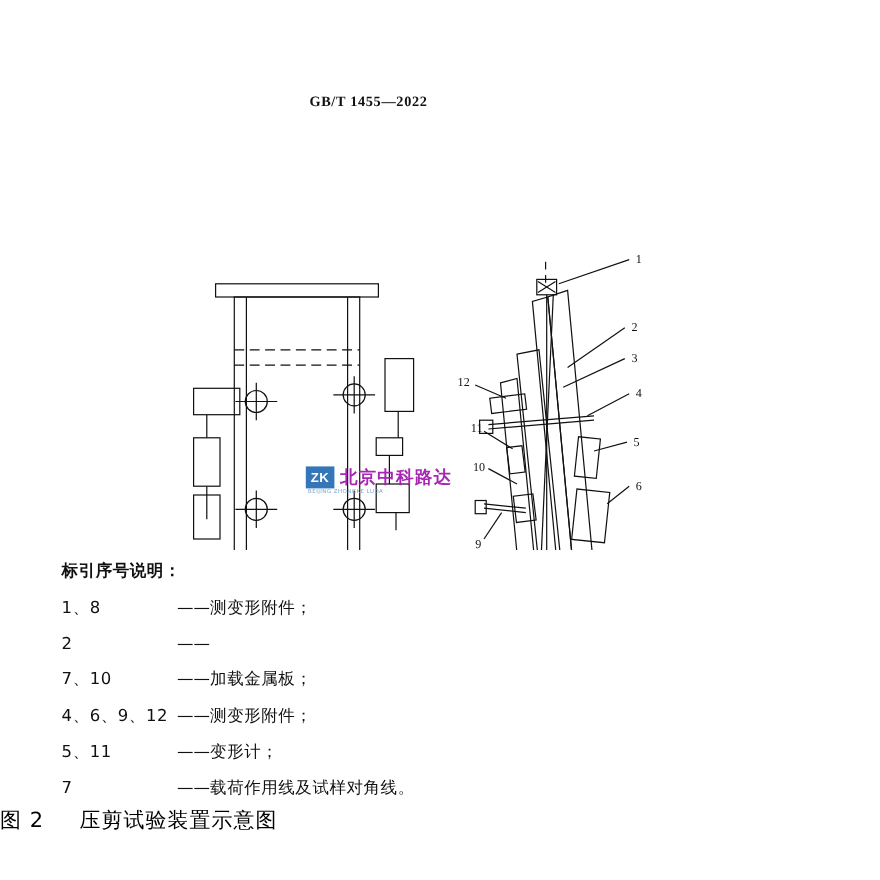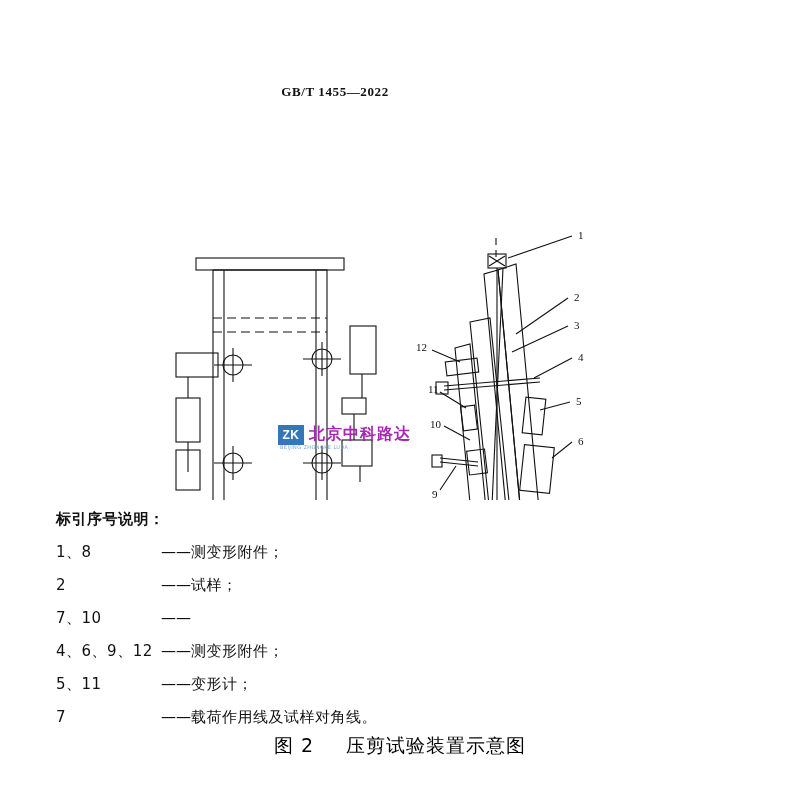--- a/index.html
+++ b/index.html
@@ -42,21 +42,21 @@
     height: 390px;
   }
   .figure-area svg {
     display: block;
   }
   .watermark {
     position: absolute;
     left: 278px;
     top: 424px;
     display: flex;
-    align-items: center;
+    align-items: flex-start;
     gap: 5px;
     opacity: 0.95;
   }
   .wm-badge {
     width: 26px;
     height: 20px;
     background: #2a6fb5;
     color: #fff;
     font-family: "Liberation Sans", sans-serif;
     font-size: 12px;
@@ -113,21 +113,20 @@
   }
   .legend-val {
     flex: 1 1 auto;
     letter-spacing: 0.5px;
   }
   .figure-caption {
     position: absolute;
     left: 0;
     right: 0;
     top: 733px;
-    text-align: center;
     font-family: "DejaVu Sans", sans-serif;
     font-size: 19px;
     letter-spacing: 1px;
     color: #000;
   }
   .caption-gap {
     display: inline-block;
     width: 18px;
   }
   .num-label {
@@ -274,26 +273,26 @@
 
     <div class="legend-row">
       <span class="legend-key">1、8</span>
       <span class="legend-dash">——</span>
       <span class="legend-val">测变形附件；</span>
     </div>
 
     <div class="legend-row">
       <span class="legend-key">2</span>
       <span class="legend-dash">——</span>
-      <span class="legend-val">试样；</span>
     </div>
 
     <div class="legend-row">
       <span class="legend-key">7、10</span>
       <span class="legend-dash">——</span>
+      <span class="legend-val">加载金属板；</span>
     </div>
 
     <div class="legend-row">
       <span class="legend-key">4、6、9、12</span>
       <span class="legend-dash">——</span>
       <span class="legend-val">测变形附件；</span>
     </div>
 
     <div class="legend-row">
       <span class="legend-key">5、11</span>

